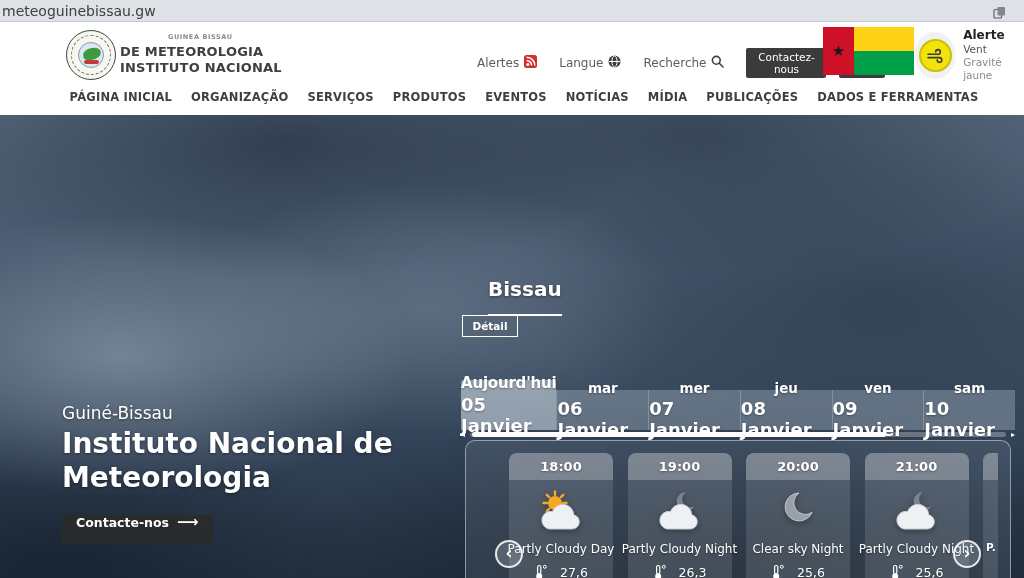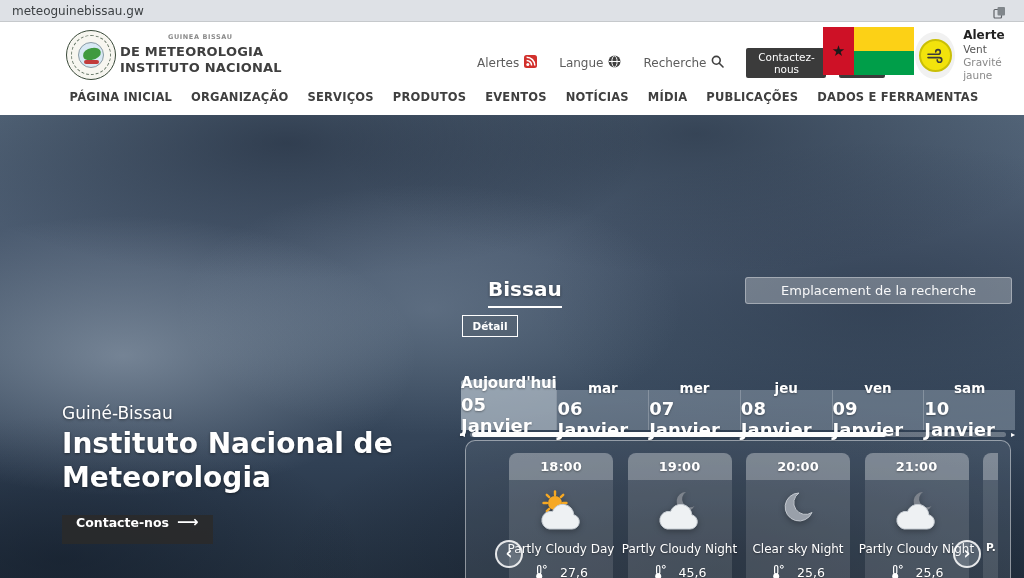--- a/index.html
+++ b/index.html
@@ -2,21 +2,21 @@
 <html style="--flag-red: #CE1126; --flag-yellow: #FCD116; --flag-green: #009E49; --alert-yellow: #F2E30C; --rss-red: #D2302C; --dark-btn: #3B3B3B;"><head>
 <meta charset="utf-8">
 <style>
   * { margin:0; padding:0; box-sizing:border-box; }
   html,body { width:1024px; height:578px; overflow:hidden; font-family:"DejaVu Sans","Liberation Sans",sans-serif; }
   #page { position:relative; width:1024px; height:578px; background:#fff; }
 
   
   .browser-bar { position:absolute; top:0; left:0; width:1024px; height:22px;
     background:#dee1e6; border-bottom:1px solid #c6c9cc; display:flex; align-items:center; }
-  .browser-url { font-size:12px; color:#3c4043; padding-left:12px;text-align:right; }
+  .browser-url { font-size:14px; color:#3c4043; padding-left:2px;text-align:right; }
   .browser-pages-icon { position:absolute; right:18px; top:4px; }
 
   
   .site-header { position:absolute; top:22px; left:0; width:1024px; height:93px; background:#ffffff; }
 
   .logo-wrap { position:absolute; left:66px; top:8px; width:50px; height:50px; }
   .logo-outer { width:50px; height:50px; border-radius:50%; background:#f7f6f0; border:1.5px solid #3a4a3a;
     position:relative; }
   .logo-ring { position:absolute; inset:4px; border-radius:50%; border:1px dashed #6a7a6a; }
   .logo-center { position:absolute; inset:11px; border-radius:50%; background:#d8e9f4; border:1px solid #8a9aa5; overflow:hidden; }
@@ -64,21 +64,21 @@
       radial-gradient(500px 190px at 28% 6%, rgba(22,32,48,0.55), rgba(22,32,48,0) 72%),
       radial-gradient(520px 200px at 68% 4%, rgba(26,37,53,0.50), rgba(26,37,53,0) 70%),
       radial-gradient(480px 220px at 86% 40%, rgba(30,42,60,0.40), rgba(30,42,60,0) 72%),
       radial-gradient(600px 240px at 70% 98%, rgba(12,20,32,0.55), rgba(12,20,32,0) 72%),
       radial-gradient(420px 200px at 6% 96%, rgba(14,23,36,0.50), rgba(14,23,36,0) 72%),
       linear-gradient(180deg,#54667a 0%, #49596e 28%, #3f5064 52%, #304054 76%, #243140 100%);
     color:#fff; }
   .hero .ts { text-shadow:0 1px 3px rgba(0,0,0,0.45); }
 
   .city-name { position:absolute; left:488px; top:162px; font-size:20px; font-weight:bold;
-    border-bottom:2px solid #fff; padding-bottom:5px; cursor:pointer; }
+    border-bottom:2px solid #fff; padding-bottom:13px; cursor:pointer; }
   .search-box { position:absolute; left:745px; top:162px; width:267px; height:27px;
     background:rgba(255,255,255,0.28); border:1px solid rgba(255,255,255,0.35); border-radius:3px;
     color:#fff; text-align:center; font-size:13px; font-family:inherit; }
   .search-box::placeholder { color:rgba(255,255,255,0.95); }
   .detail-btn { position:absolute; left:462px; top:200px; width:56px; height:22px;
     background:rgba(90,100,112,0.35); border:1px solid #fff; color:#fff; font-size:10.5px; font-weight:bold;
     font-family:inherit; cursor:pointer; }
 
   .hero-country { position:absolute; left:62px; top:288px; font-size:17px; }
   .hero-title { position:absolute; left:62px; top:312px; width:352px; font-size:28px; font-weight:bold; line-height:1.22; }
@@ -262,21 +262,20 @@
 
   <div class="nav-item">
     <span>DADOS E FERRAMENTAS</span>
   </div>
 </nav>
   </div>
 
   <div class="hero">
 
     <div class="city-name ts">Bissau</div>
-    <input class="search-box" type="text" placeholder="Emplacement de la recherche" style="">
     <button class="detail-btn">Détail</button>
 
     <div class="hero-country ts">Guiné-Bissau</div>
     <h1 class="hero-title ts">Instituto Nacional de Meteorologia</h1>
     <button class="contact-btn">
       <span>Contacte-nos</span>
       <span class="contact-arrow">⟶</span>
     </button>
 
     <div class="tabs" id="tabs">
@@ -361,21 +360,21 @@
             </div>
     <div class="card-cond">Partly Cloudy Night</div>
     <div class="card-row">
       <span class="ri">
         <svg width="13" height="16" viewBox="0 0 13 16">
           <rect x="3.6" y="1.5" width="3.2" height="8.5" rx="1.6" fill="none" stroke="#fff" stroke-width="1.2"></rect>
           <circle cx="5.2" cy="12.2" r="3" fill="#fff"></circle>
           <circle cx="10.8" cy="2.8" r="1.5" fill="none" stroke="#fff" stroke-width="1"></circle>
         </svg>
       </span>
-      <span>45,6</span>
+      <span>26,3</span>
     </div>
 
   </div>
 
   <div class="card" style="left: 280px;">
     <div class="card-time">20:00</div>
     <div class="card-icon">
               <svg width="54" height="42" viewBox="0 0 54 42">
                 <path d="M28 3 a14 14 0 1 0 13 19.5 A11.2 11.2 0 0 1 28 3 z" fill="#99a0aa" stroke="#c3c8cf" stroke-width="1"></path>
               </svg>

